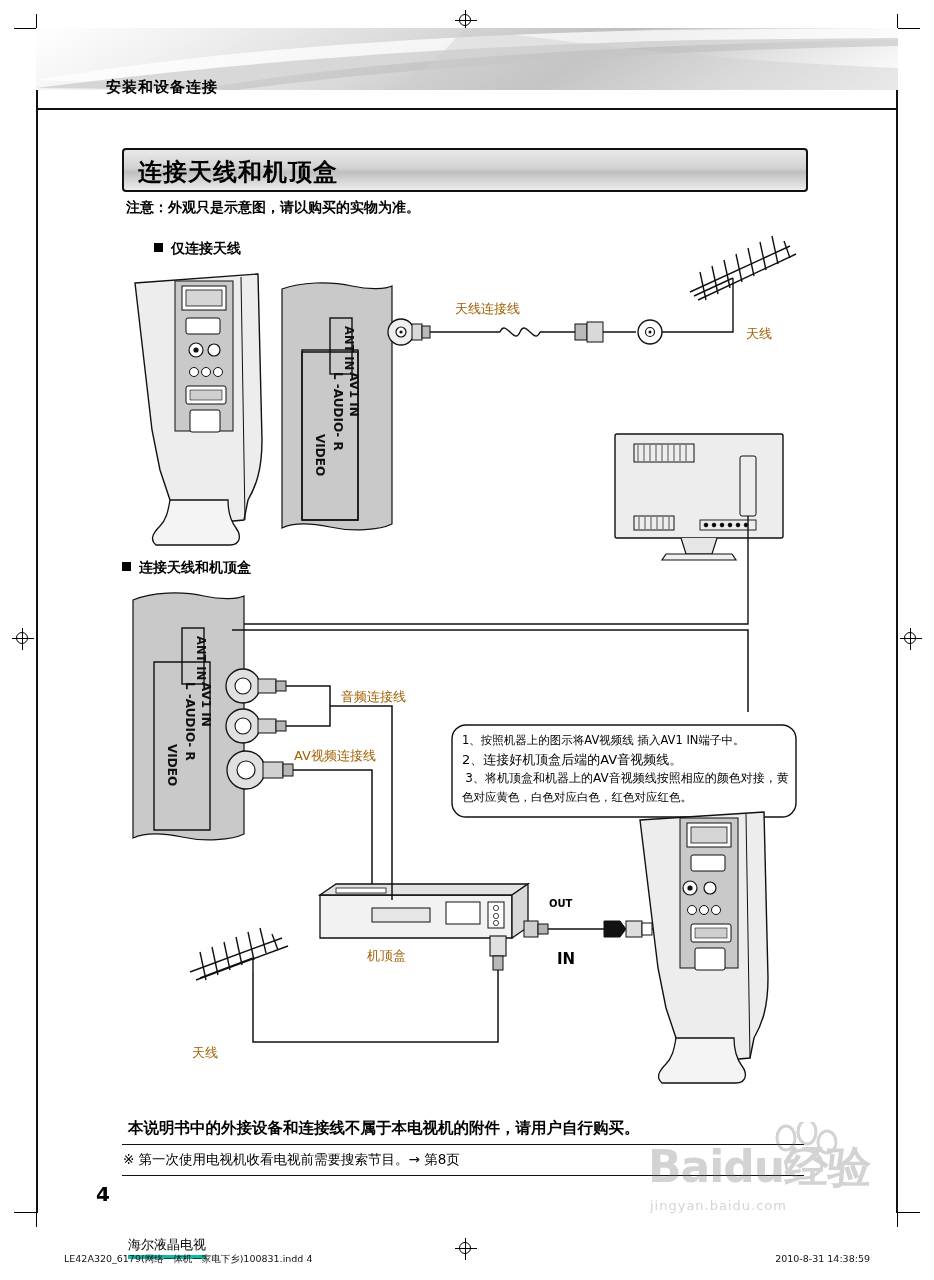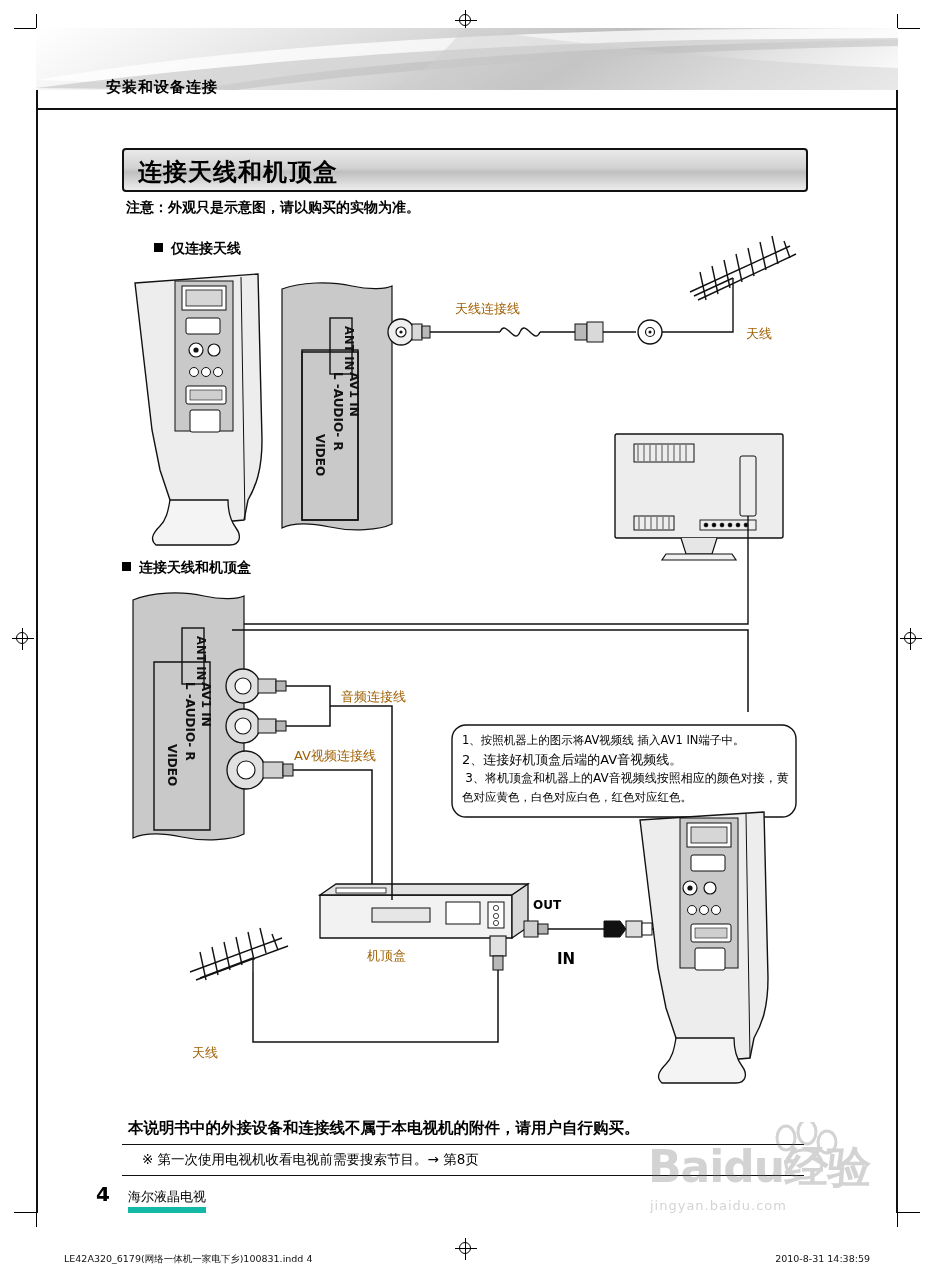--- a/index.html
+++ b/index.html
@@ -34,24 +34,24 @@
   .note-line{position:absolute;left:126px;top:199px;font-size:14px;font-weight:bold;color:#000;}
 
   .sec{position:absolute;font-size:14px;font-weight:bold;color:#000;}
   .sec .sq{display:inline-block;width:9px;height:9px;background:#000;margin-right:8px;vertical-align:1px;}
 
   .lbl{position:absolute;font-size:12.5px;color:#000;font-weight:bold;}
   .lbl-cn{position:absolute;font-size:13px;color:#a16207;}
 
   .bottom-note{position:absolute;left:128px;top:1118px;font-size:15.5px;font-weight:bold;color:#000;}
   .bottom-box{position:absolute;left:122px;top:1144px;width:682px;height:30px;border-top:1px solid #111;border-bottom:1px solid #111;}
-  .bottom-box span{position:absolute;left:20px;top:6px;font-size:13.5px;color:#000;}
+  .bottom-box span{position:absolute;left:1px;top:6px;font-size:13.5px;color:#000;}
 
   .pagenum{position:absolute;left:96px;top:1182px;font-size:20px;font-weight:bold;color:#000;}
-  .brand{position:absolute;left:128px;top:1188px;font-size:13px;color:#000;border-bottom:6px solid #14b8a6;padding-bottom:1px;}
+  .brand{position:absolute;left:128px;top:1236px;font-size:13px;color:#000;border-bottom:4px solid #14b8a6;padding-bottom:1px;}
 
   .foot-left{position:absolute;left:64px;top:1253px;font-size:9.5px;color:#111;}
   .foot-right{position:absolute;right:64px;top:1253px;font-size:9.5px;color:#111;}
 
   
   .wm{position:absolute;left:640px;top:1120px;width:280px;height:110px;opacity:.30;}
   .wm-t1{position:absolute;left:8px;top:18px;font-size:44px;font-weight:bold;color:#6f6f6f;letter-spacing:-1px;}
   .wm-t2{position:absolute;left:10px;top:78px;font-size:13px;color:#6f6f6f;letter-spacing:1px;}
   .wm-paw{position:absolute;left:130px;top:2px;width:70px;height:60px;}
 
@@ -328,21 +328,21 @@
   <div class="lbl-cn" style="left:455px;top:300px;">天线连接线</div>
   <div class="lbl-cn" style="left:746px;top:325px;">天线</div>
 
   <div class="sec" style="left:122px;top:559px;">
     <span class="sq"></span><span>连接天线和机顶盒</span>
   </div>
 
   <div class="lbl-cn" style="left:341px;top:688px;">音频连接线</div>
   <div class="lbl-cn" style="left:294px;top:747px;">AV视频连接线</div>
   <div class="lbl-cn" style="left:367px;top:939px;margin-top:8px;">机顶盒</div>
-  <div class="lbl" style="left:533px;top:898px;font-size:12px;text-align:center;">OUT</div>
+  <div class="lbl" style="left:549px;top:898px;font-size:10px;text-align:center;">OUT</div>
   <div class="lbl" style="left:513px;top:950px;font-size:15px;margin-left:44px;">IN</div>
   <div class="lbl-cn" style="left:192px;top:1044px;">天线</div>
 
   <div style="position:absolute;left:462px;top:731px;width:330px;">
     <div style="font-size:11.5px;line-height:19px;color:#000;">1、按照机器上的图示将AV视频线 插入AV1 IN端子中。</div>
     <div style="font-size:13px;line-height:19px;color:#000;">2、连接好机顶盒后端的AV音视频线。</div>
     <div style="font-size:12px;line-height:19px;color:#000;text-align:center;">3、将机顶盒和机器上的AV音视频线按照相应的颜色对接，黄</div>
     <div style="font-size:11.5px;line-height:19px;color:#000;">色对应黄色，白色对应白色，红色对应红色。</div>
   </div>
 

